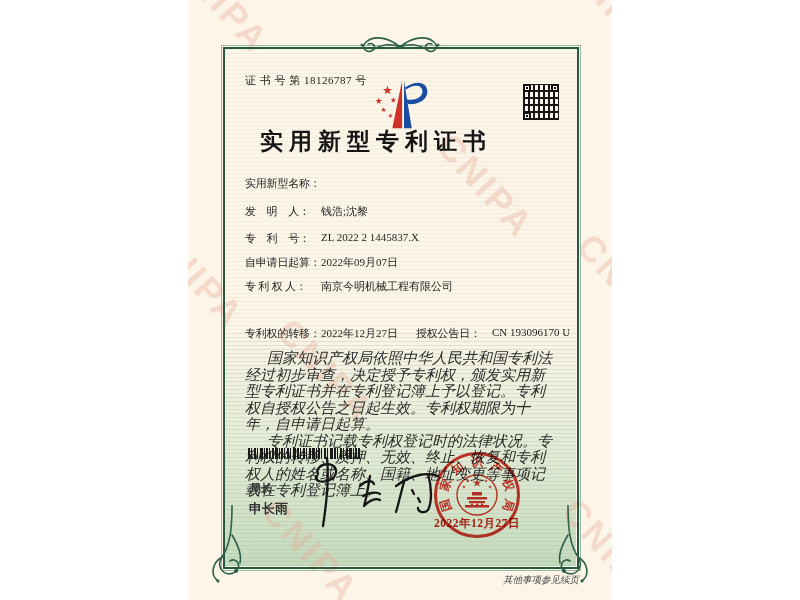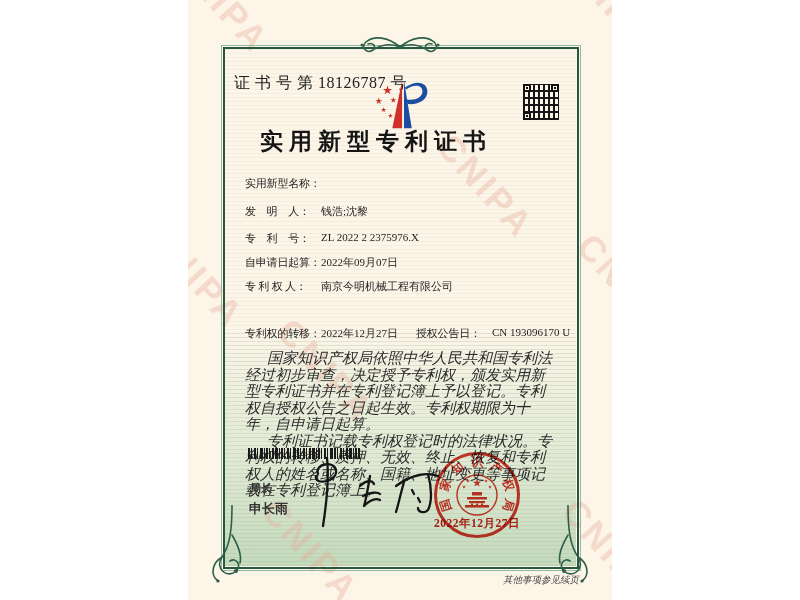--- a/index.html
+++ b/index.html
@@ -12,21 +12,21 @@
   .tint{position:absolute;left:36px;top:330px;width:352px;height:236px;z-index:1;
     background:
       repeating-linear-gradient(0deg, rgba(110,152,120,0.13) 0 1px, transparent 1px 4px),
       linear-gradient(180deg, rgba(213,229,205,0) 0%, rgba(210,227,201,0.65) 55%, rgba(193,216,185,0.95) 100%);}
   .wm{position:absolute;z-index:2;font-family:"Liberation Sans",sans-serif;font-weight:700;
       font-size:36px;letter-spacing:3px;color:rgba(233,168,148,0.34);
       transform:rotate(48deg);white-space:nowrap;}
   .frame{position:absolute;left:33px;top:45px;width:358px;height:524px;z-index:3;
          border:1px solid #94b7a3;}
   .frame::after{content:"";position:absolute;inset:1px;border:2px solid #27573f;}
-  .certno{position:absolute;left:46px;top:73px;z-index:4;font-size:16px;letter-spacing:0.5px;color:#222;}
+  .certno{position:absolute;left:57px;top:73px;z-index:4;font-size:11px;letter-spacing:0.5px;color:#222;}
   .logo{position:absolute;left:182px;top:77px;z-index:4;}
   .qr{position:absolute;left:335px;top:84px;width:36px;height:36px;z-index:4;background:#fcf5e8;
       background-image:
         repeating-linear-gradient(90deg,#17171a 0 2px,transparent 2px 5px),
         repeating-linear-gradient(0deg,#17171a 0 2px,transparent 2px 7px);}
   .qr i{position:absolute;width:8px;height:8px;border:2px solid #111;background:#fcf5e8;box-sizing:border-box;}
   .qr i::after{content:"";position:absolute;left:1px;top:1px;width:2px;height:2px;background:#111;}
   .qr .f1{left:0;top:0}.qr .f2{right:0;top:0}.qr .f3{left:0;bottom:0}
   .title{position:absolute;left:33px;top:126px;width:310px;z-index:4;text-align:center;
          font-size:23px;font-weight:700;letter-spacing:6px;color:#151515;}
@@ -134,21 +134,21 @@
 
   <div class="frow r1">
     <span class="flabel">实用新型名称：</span>
   </div>
   <div class="frow r2">
     <span class="flabel">发　明　人：</span>
     <span class="fvalue">钱浩;沈黎</span>
   </div>
   <div class="frow r3">
     <span class="flabel">专　利　号：</span>
-    <span class="fvalue">ZL 2022 2 2375976.X</span>
+    <span class="fvalue">ZL 2022 2 1445837.X</span>
   </div>
   <div class="frow r4">
     <span class="flabel">自申请日起算：</span>
     <span class="fvalue">2022年09月07日</span>
   </div>
   <div class="frow r5">
     <span class="flabel">专 利 权 人：</span>
     <span class="fvalue">南京今明机械工程有限公司</span>
   </div>
   <div class="frow r7">

